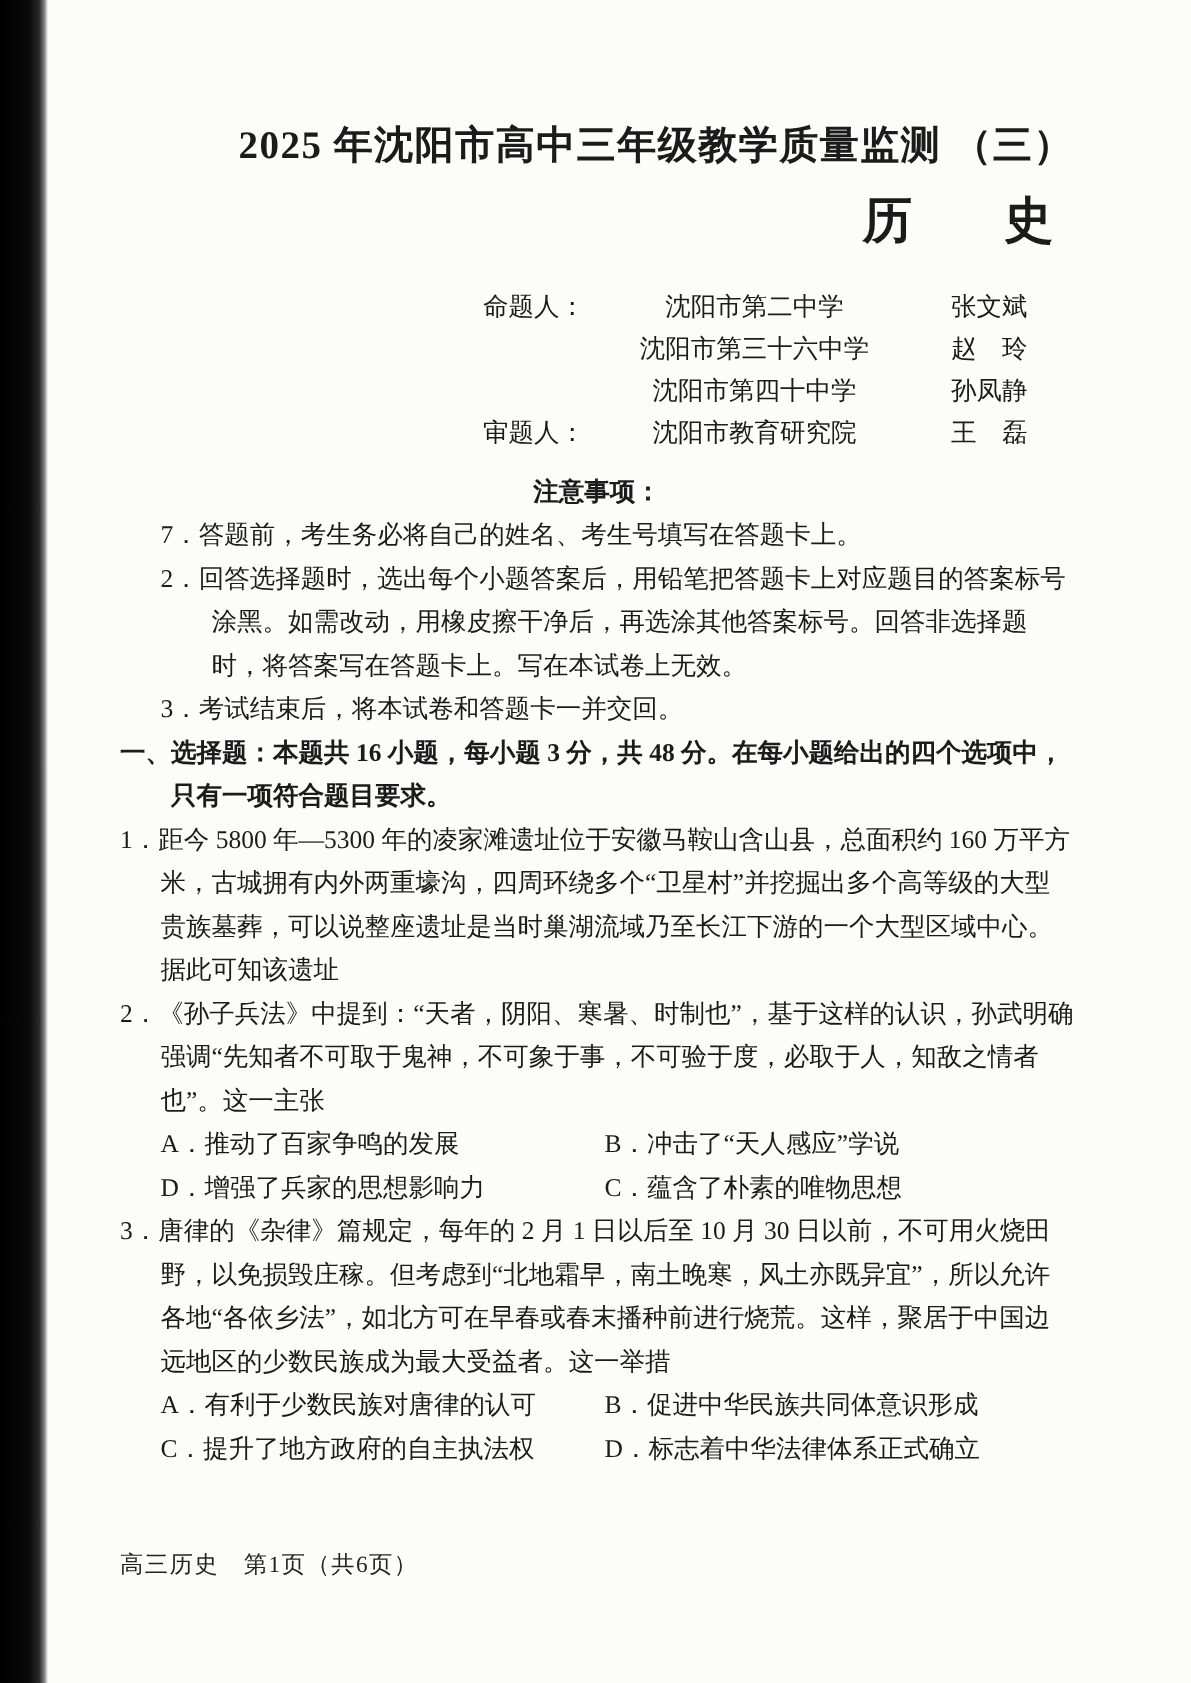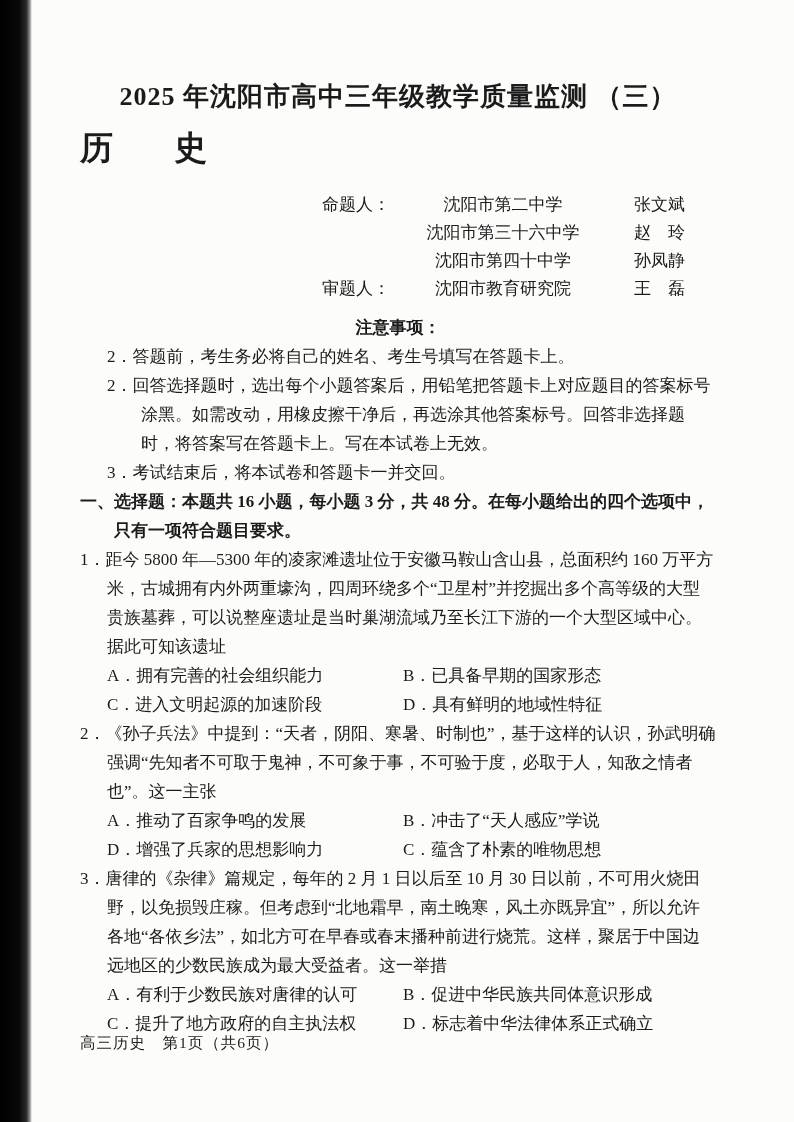--- a/index.html
+++ b/index.html
@@ -25,30 +25,30 @@
   .content {
     position: relative;
     padding: 80px 78px 0 80px;
     font-size: 17px;
     line-height: 29px;
   }
   .exam-title {
     font-size: 26px;
     line-height: 34px;
     font-weight: bold;
-    text-align: center;
+    text-align: right;
     letter-spacing: 1px;
     white-space: nowrap;
   }
   .subject-title {
     margin-top: 12px;
     font-size: 33px;
     line-height: 45px;
     font-weight: bold;
-    text-align: left;
+    text-align: right;
     letter-spacing: 14px;
   }
   .credits {
     margin: 20px 10px 10px auto;
     width: 384px;
     line-height: 28px;
   }
   .credit-line {
     display: grid;
     grid-template-columns: 76px 1fr 26px 72px;
@@ -113,35 +113,29 @@
       </div>
       <div class="credit-line">
         <span class="credit-label">审题人：</span>
         <span class="credit-school">沈阳市教育研究院</span>
         <span class="credit-name">王　磊</span>
       </div>
     </div>
 
     <div class="notice">
       <p class="notice-heading">注意事项：</p>
-      <p class="notice-item">2．答题前，考生务必将自己的姓名、考生号填写在答题卡上。</p>
+      <p class="notice-item">7．答题前，考生务必将自己的姓名、考生号填写在答题卡上。</p>
       <p class="notice-item">2．回答选择题时，选出每个小题答案后，用铅笔把答题卡上对应题目的答案标号涂黑。如需改动，用橡皮擦干净后，再选涂其他答案标号。回答非选择题时，将答案写在答题卡上。写在本试卷上无效。</p>
       <p class="notice-item">3．考试结束后，将本试卷和答题卡一并交回。</p>
     </div>
 
     <p class="section-heading">一、选择题：本题共 16 小题，每小题 3 分，共 48 分。在每小题给出的四个选项中，只有一项符合题目要求。</p>
 
     <div class="question">
       <p class="question-stem">1．距今 5800 年—5300 年的凌家滩遗址位于安徽马鞍山含山县，总面积约 160 万平方米，古城拥有内外两重壕沟，四周环绕多个“卫星村”并挖掘出多个高等级的大型贵族墓葬，可以说整座遗址是当时巢湖流域乃至长江下游的一个大型区域中心。据此可知该遗址</p>
-      <div class="options">
-        <span class="option">A．拥有完善的社会组织能力</span>
-        <span class="option">B．已具备早期的国家形态</span>
-        <span class="option">C．进入文明起源的加速阶段</span>
-        <span class="option">D．具有鲜明的地域性特征</span>
-      </div>
     </div>
 
     <div class="question">
       <p class="question-stem">2．《孙子兵法》中提到：“天者，阴阳、寒暑、时制也”，基于这样的认识，孙武明确强调“先知者不可取于鬼神，不可象于事，不可验于度，必取于人，知敌之情者也”。这一主张</p>
       <div class="options">
         <span class="option">A．推动了百家争鸣的发展</span>
         <span class="option">B．冲击了“天人感应”学说</span>
         <span class="option">D．增强了兵家的思想影响力</span>
         <span class="option">C．蕴含了朴素的唯物思想</span>
       </div>

